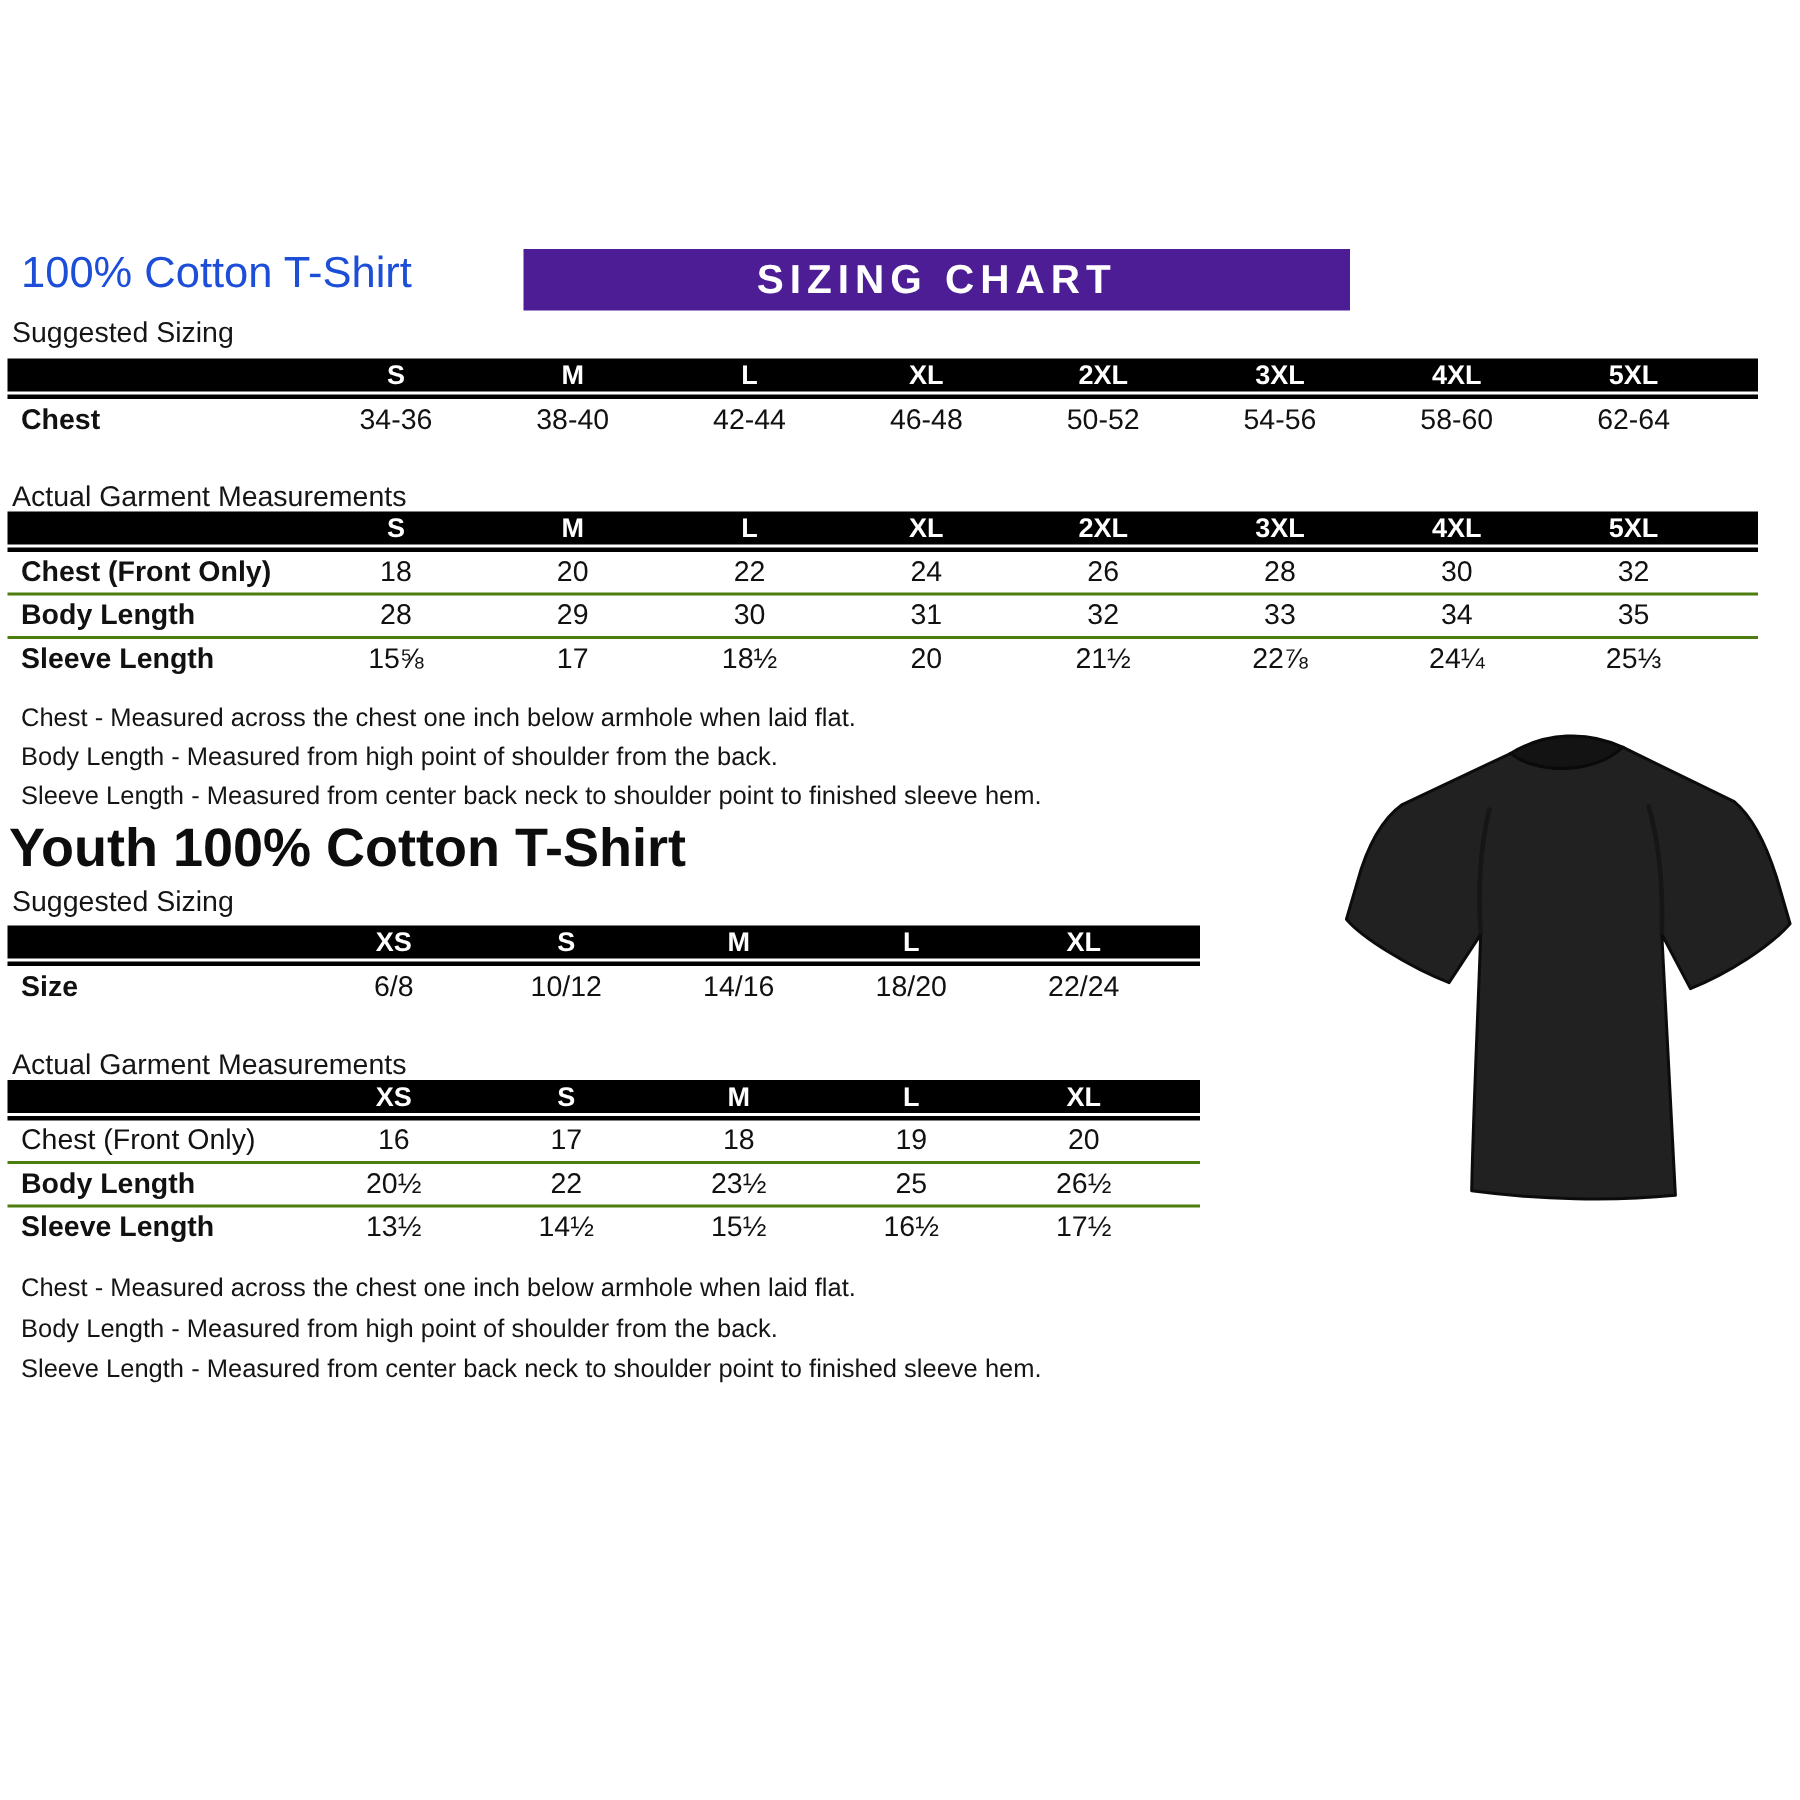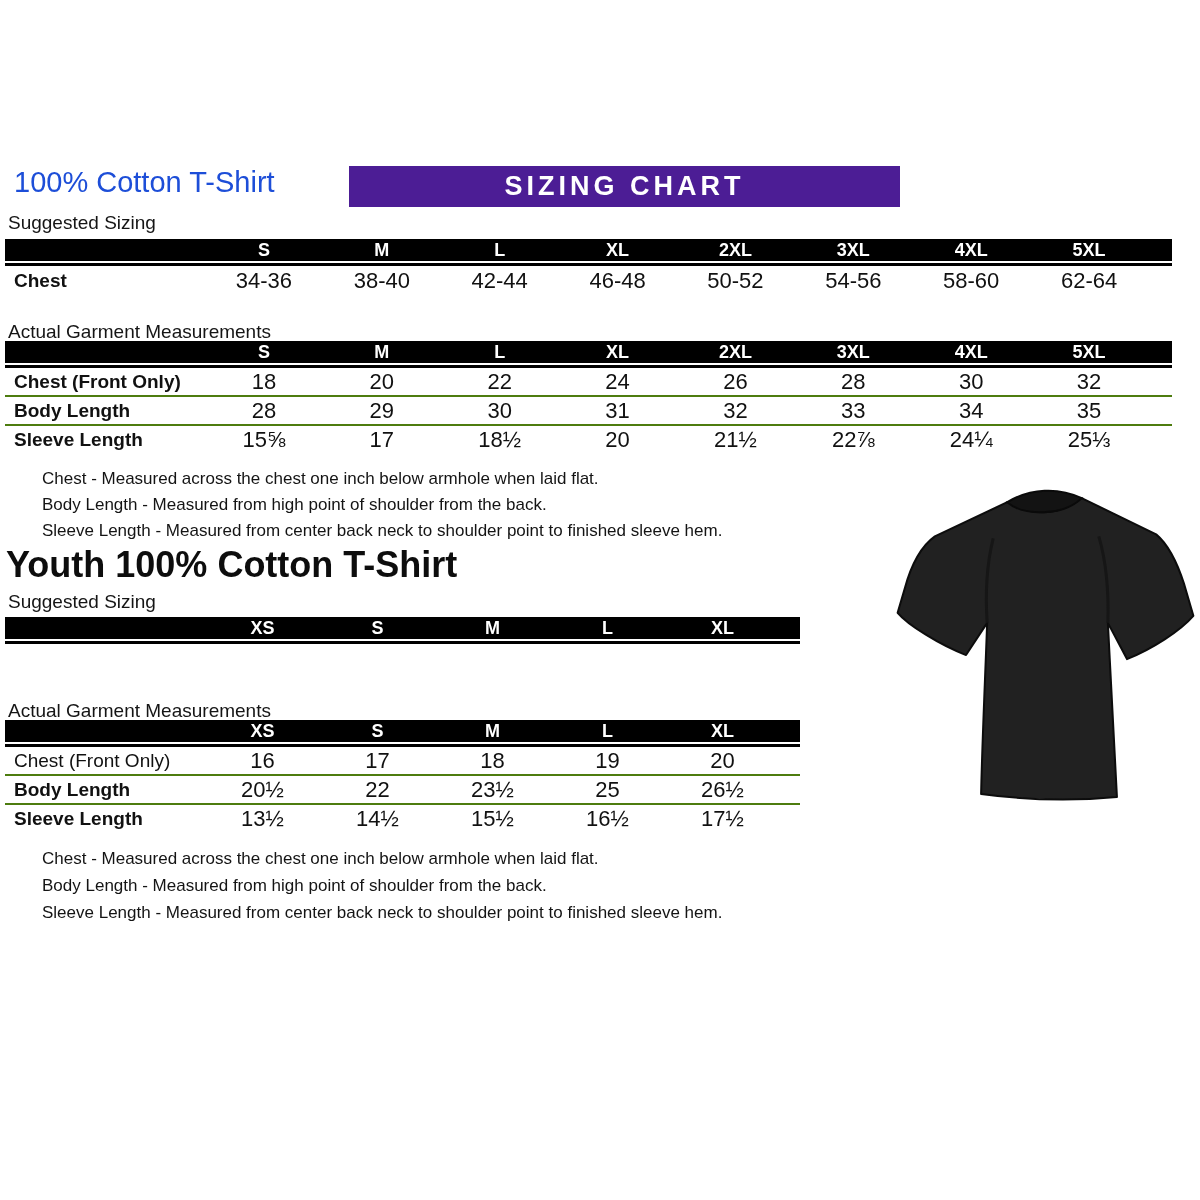--- a/index.html
+++ b/index.html
@@ -11,35 +11,35 @@
   .abs{position:absolute;}
 
   
   .adult-title{left:14px;top:166px;font-size:29px;font-weight:400;color:#1d4ed8;letter-spacing:0px;}
   .banner{left:349px;top:166px;width:551px;height:41px;background:#4c1d95;
           display:flex;align-items:center;justify-content:center;}
   .banner span{color:#fff;font-weight:bold;font-size:27px;letter-spacing:4px;}
   .section-label{font-size:19px;color:#151515;text-align:right;}
   .youth-title{left:6px;top:544px;font-size:36px;font-weight:bold;color:#0d0d0d;}
   .notes{left:14px;font-size:17px;color:#141414;}
-  .notes div{height:26px;line-height:26px;white-space:nowrap;margin-left:28px;}
+  .notes div{height:26px;line-height:26px;white-space:nowrap;}
   .notes.n2 div{height:27px;line-height:27px;}
 
   
   .tbl{left:5px;}
   .tbl .hdr{display:flex;align-items:center;background:#000;height:22px;}
   .tbl .hline{height:3px;background:#000;margin-top:2px;}
   .tbl .lc{width:200px;box-sizing:border-box;padding-left:9px;}
   .tbl .c{flex:1;text-align:center;}
   .tbl .hdr .c{color:#fff;font-weight:bold;font-size:18px;}
   .tbl .row{display:flex;align-items:center;}
   .tbl .row .lc{font-weight:bold;font-size:19px;white-space:nowrap;}
   .tbl .row .lc .suffix{font-weight:700;}
   .tbl .row .lc.reg{font-weight:400;}
-  .tbl .row .c{font-size:22px;text-align:center;}
+  .tbl .row .c{font-size:19px;text-align:center;}
   .tbl .row + .row{border-top:2px solid #4d7c0f;}
   .adult-t{width:1167px;}
   .adult-t .hdr,.adult-t .row{padding-right:24px;}
   .youth-t{width:795px;}
   .youth-t .hdr,.youth-t .row{padding-right:20px;}
   .row.h30{height:30px;}
   .row.h27{height:27px;}
 
   
   .tee{left:893px;top:472px;width:305px;height:342px;}
@@ -144,20 +144,28 @@
 <div class="abs tbl youth-t" style="top:617px;">
   <div class="hdr">
     <span class="lc"></span>
     <span class="c">XS</span>
     <span class="c">S</span>
     <span class="c">M</span>
     <span class="c">L</span>
     <span class="c">XL</span>
   </div>
   <div class="hline"></div>
+  <div class="row h30">
+    <span class="lc">Size</span>
+    <span class="c">6/8</span>
+    <span class="c">10/12</span>
+    <span class="c">14/16</span>
+    <span class="c">18/20</span>
+    <span class="c">22/24</span>
+  </div>
 </div>
 
 <div class="abs section-label" style="left:8px;top:700px;">Actual Garment Measurements</div>
 
 <div class="abs tbl youth-t" style="top:720px;">
   <div class="hdr">
     <span class="lc"></span>
     <span class="c">XS</span>
     <span class="c">S</span>
     <span class="c">M</span>

